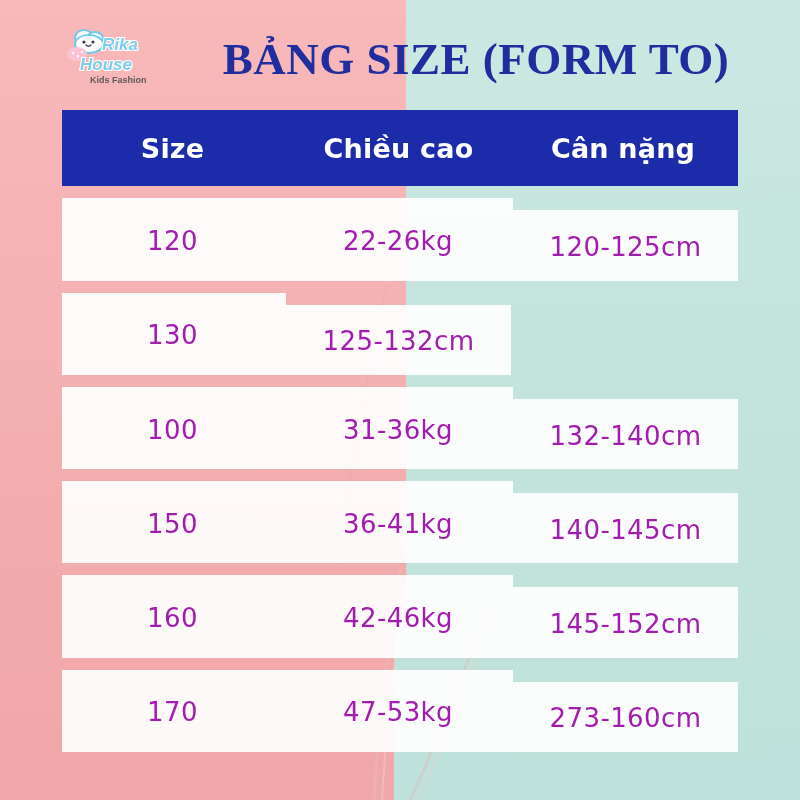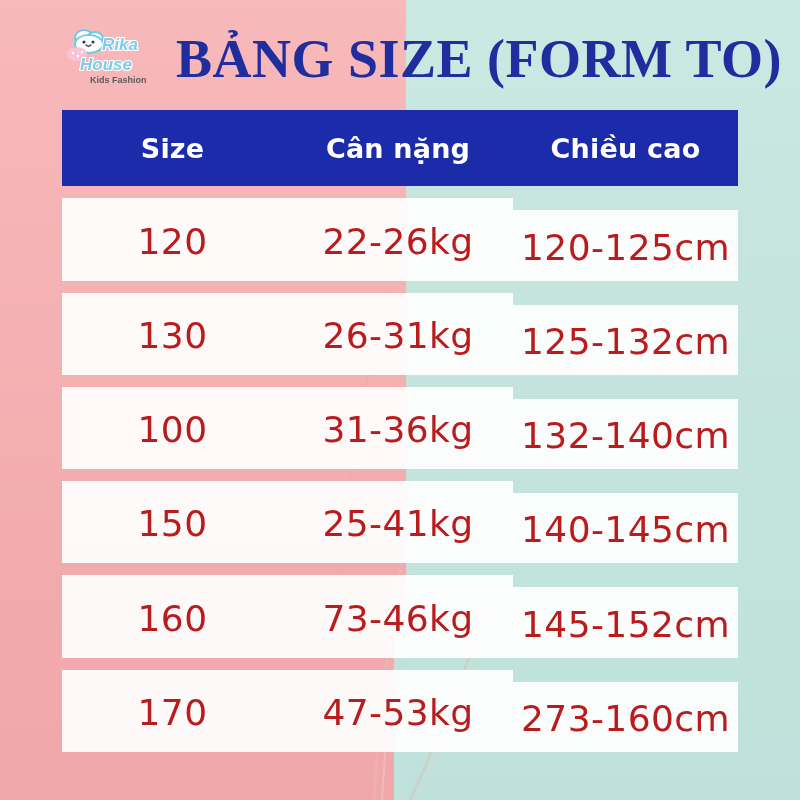--- a/index.html
+++ b/index.html
@@ -65,21 +65,21 @@
   
   .title {
     position: absolute;
     left: 176px;
     top: 28px;
     width: 600px;
     height: 62px;
     line-height: 62px;
     font-family: "Liberation Serif", "DejaVu Serif", serif;
     font-weight: 700;
-    font-size: 54px;
+    font-size: 45px;
     letter-spacing: .5px;
     color: #1f2d9e;
     white-space: nowrap;
     text-align: center;
   }
 
   
   .table {
     position: absolute;
     left: 62px;
@@ -118,24 +118,24 @@
     font-family: "Liberation Sans Narrow", "DejaVu Sans", sans-serif;
     font-weight: 700;
     font-size: 27px;
     letter-spacing: .2px;
     border-right: 3px solid transparent;
   }
   .header-row .cell.last { border-right: 0; }
 
   .data-row .cell {
     background: rgba(255,255,255,0.93);
-    color: #b91c1c;
+    color: #a21caf;
     font-family: "DejaVu Sans", sans-serif;
     font-weight: 400;
-    font-size: 36px;
+    font-size: 26px;
     letter-spacing: .4px;
     border-right: 3px solid transparent;
     border-top: 3px solid transparent;
   }
   .data-row .cell.last { border-right: 0; margin-top: 12px; }
 
   .cell-size   { font-size: 28px; }
   .cell-weight { font-size: 29px; }
   .cell-height { font-size: 29px; }
 </style>
@@ -183,51 +183,50 @@
       <text x="28" y="57" font-family="Liberation Sans, sans-serif" font-size="9" font-weight="700" fill="#5f5a58">Kids Fashion</text>
     </svg>
   </div>
 
   <div class="title">BẢNG SIZE (FORM TO)</div>
 
   <div class="table">
 
     <div class="row header-row">
       <div class="cell col-0">Size</div>
+      <div class="cell col-2 last">Chiều cao</div>
       <div class="cell col-1">Cân nặng</div>
-      <div class="cell col-2 last">Chiều cao</div>
     </div>
 
     <div class="row data-row">
       <div class="cell col-0 cell-size">120</div>
       <div class="cell col-1 cell-weight">22-26kg</div>
       <div class="cell col-2 last cell-height">120-125cm</div>
     </div>
 
     <div class="row data-row">
       <div class="cell col-0 cell-size">130</div>
-      <div class="cell col-1 cell-weight">26-31kg</div>
       <div class="cell col-2 last cell-height">125-132cm</div>
     </div>
 
     <div class="row data-row">
       <div class="cell col-0 cell-size">100</div>
       <div class="cell col-1 cell-weight">31-36kg</div>
       <div class="cell col-2 last cell-height">132-140cm</div>
     </div>
 
     <div class="row data-row">
       <div class="cell col-0 cell-size">150</div>
-      <div class="cell col-1 cell-weight">25-41kg</div>
+      <div class="cell col-1 cell-weight">36-41kg</div>
       <div class="cell col-2 last cell-height">140-145cm</div>
     </div>
 
     <div class="row data-row">
       <div class="cell col-0 cell-size">160</div>
-      <div class="cell col-1 cell-weight">73-46kg</div>
+      <div class="cell col-1 cell-weight">42-46kg</div>
       <div class="cell col-2 last cell-height">145-152cm</div>
     </div>
 
     <div class="row data-row">
       <div class="cell col-0 cell-size">170</div>
       <div class="cell col-1 cell-weight">47-53kg</div>
       <div class="cell col-2 last cell-height">273-160cm</div>
     </div>
 
   </div>

